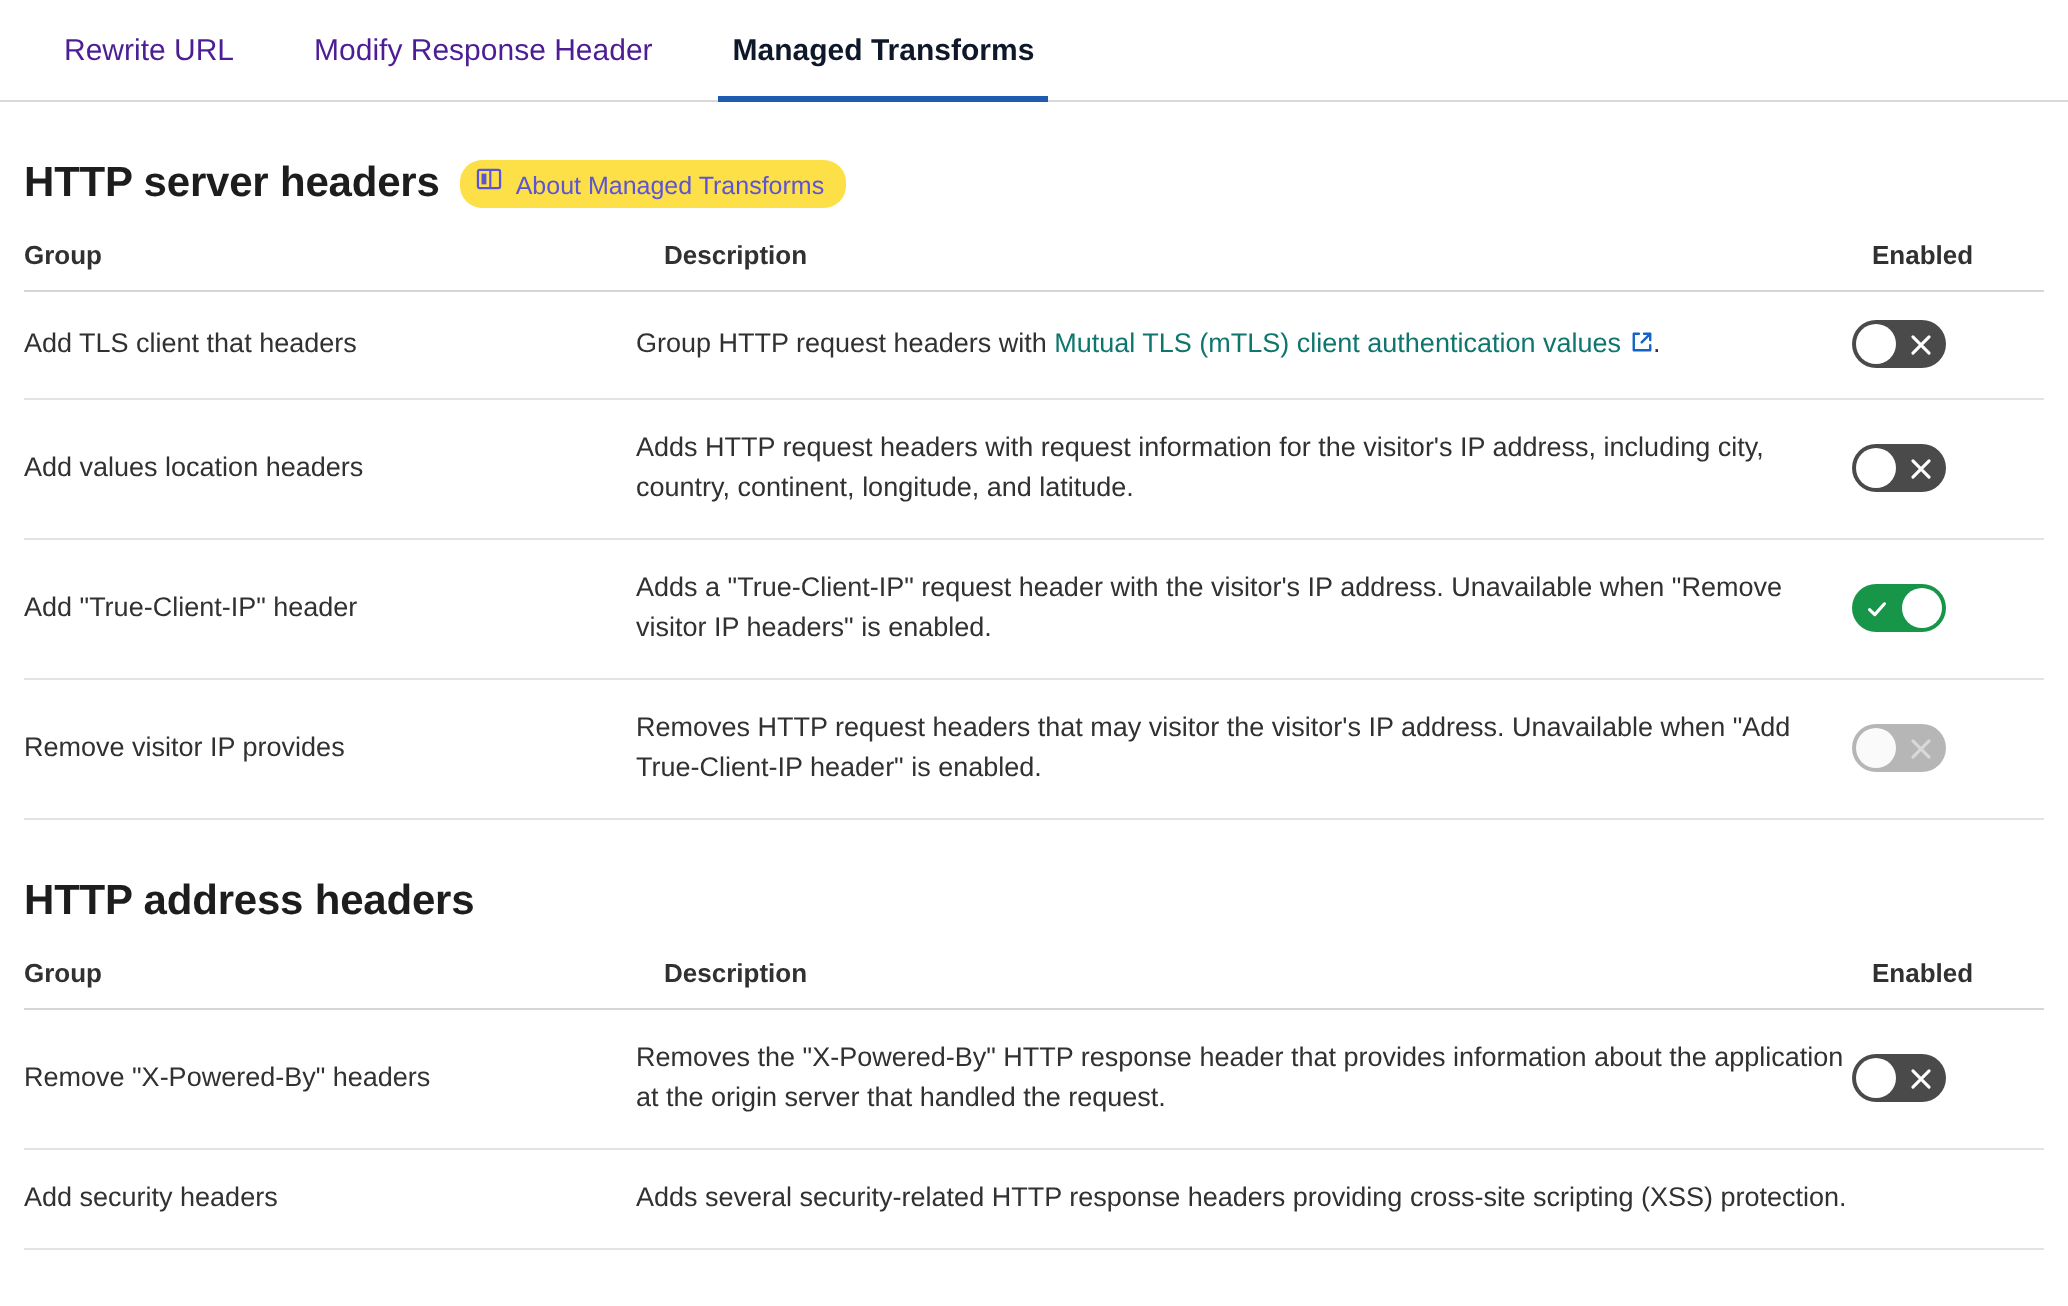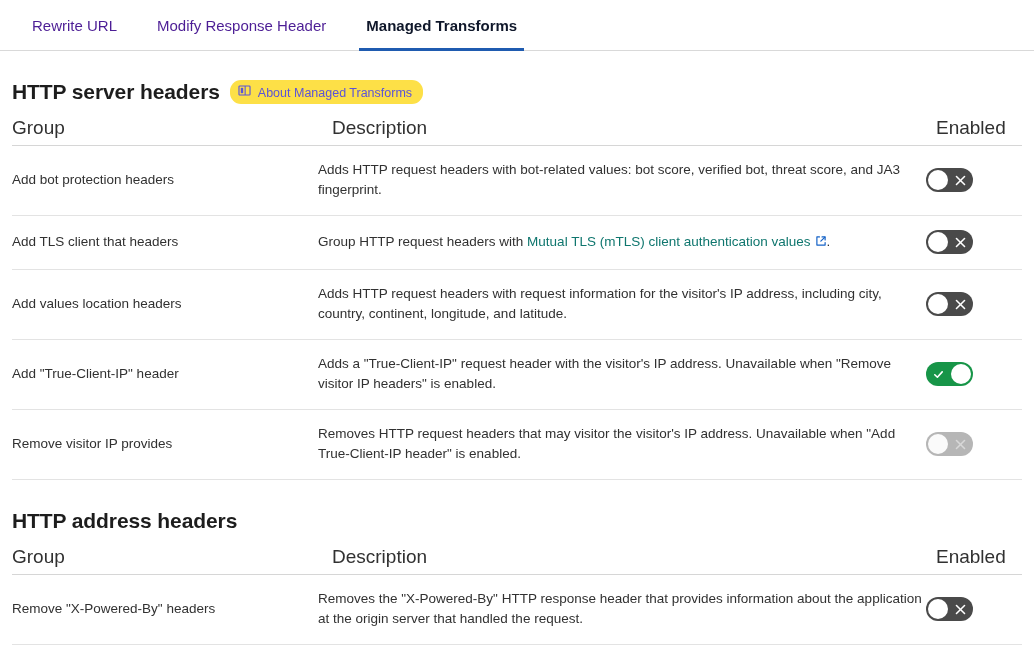--- a/index.html
+++ b/index.html
@@ -94,23 +94,23 @@
     width: 100%;
     border-collapse: collapse;
     table-layout: fixed;
   }
   table.mt col.c-group { width: 306px; }
   table.mt col.c-desc  { width: 608px; }
   table.mt col.c-en    { width: 96px; }
 
   table.mt th {
     text-align: left;
-    font-size: 19px;
+    font-size: 13px;
     line-height: 17px;
-    font-weight: 400;
+    font-weight: 700;
     color: #313131;
     padding: 0 0 9px 0;
     border-bottom: 1px solid #d6d6d6;
     vertical-align: bottom;
   }
   table.mt th.th-desc { padding-left: 14px; }
   table.mt th.th-en   { padding-left: 10px; }
 
   table.mt td {
     font-size: 13.5px;
@@ -211,34 +211,20 @@
       </colgroup>
     <thead>
       <tr>
         <th class="th-group">Group</th>
         <th class="th-desc">Description</th>
         <th class="th-en">Enabled</th>
       </tr>
     </thead>
     <tbody>
 
-      <tr>
-        <td class="td-group">Add bot protection headers</td>
-        <td class="td-desc">Adds HTTP request headers with bot-related values: bot score, verified bot, threat score, and JA3 fingerprint.</td>
-        <td class="td-en">
-          <button class="toggle">
-            <span class="knob"></span>
-            <span class="mark">
-              <svg class="x-glyph" width="11" height="11" viewBox="0 0 12 12">
-                  <path d="M1.6 1.6 L10.4 10.4 M10.4 1.6 L1.6 10.4" stroke="#ffffff" stroke-width="1.7" stroke-linecap="round"></path>
-                </svg>
-            </span>
-          </button>
-        </td>
-      </tr>
 
       <tr>
         <td class="td-group">Add TLS client that headers</td>
         <td class="td-desc"><span>Group HTTP request headers with </span><a class="link"><span>Mutual TLS (mTLS) client authentication values</span></a><span class="ext-icon"><svg width="12" height="12" viewBox="0 0 14 14" fill="none">
                 <path d="M5.2 2.2 H2.2 V11.8 H11.8 V8.8" stroke="#1563c7" stroke-width="1.4" stroke-linecap="round" stroke-linejoin="round"></path>
                 <path d="M8.2 2.2 H11.8 V5.8" stroke="#1563c7" stroke-width="1.4" stroke-linecap="round" stroke-linejoin="round"></path>
                 <path d="M11.6 2.4 L6.8 7.2" stroke="#1563c7" stroke-width="1.4" stroke-linecap="round"></path>
               </svg></span><span>.</span></td>
         <td class="td-en">
           <button class="toggle">

